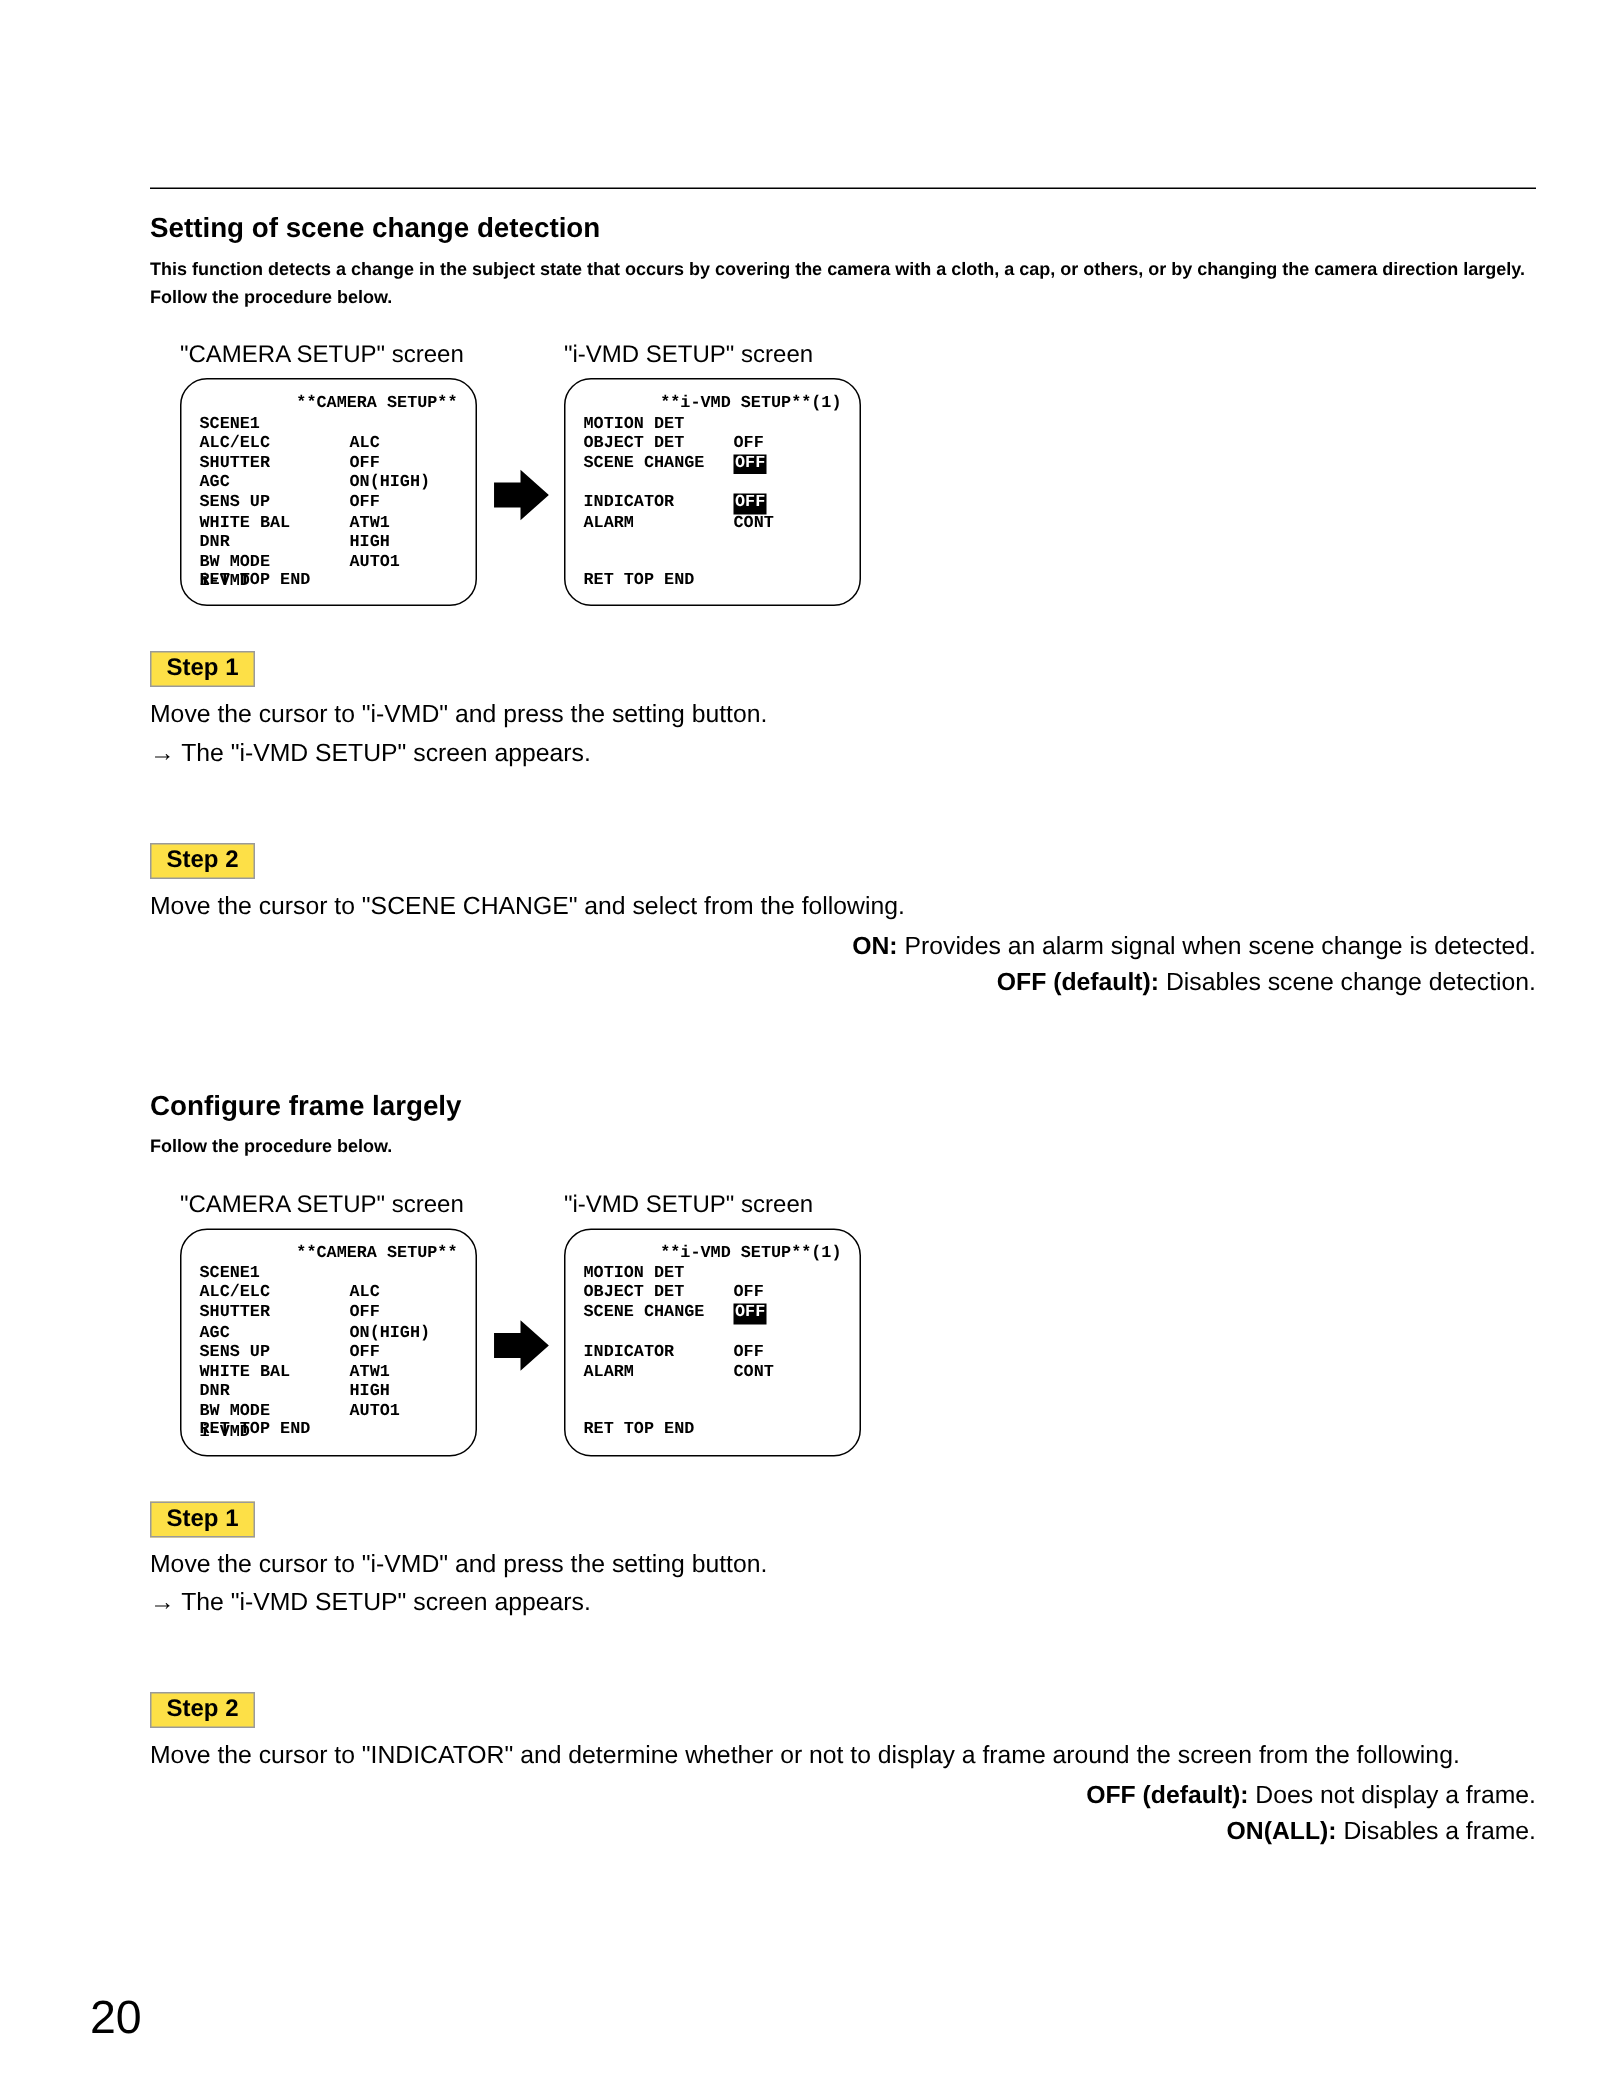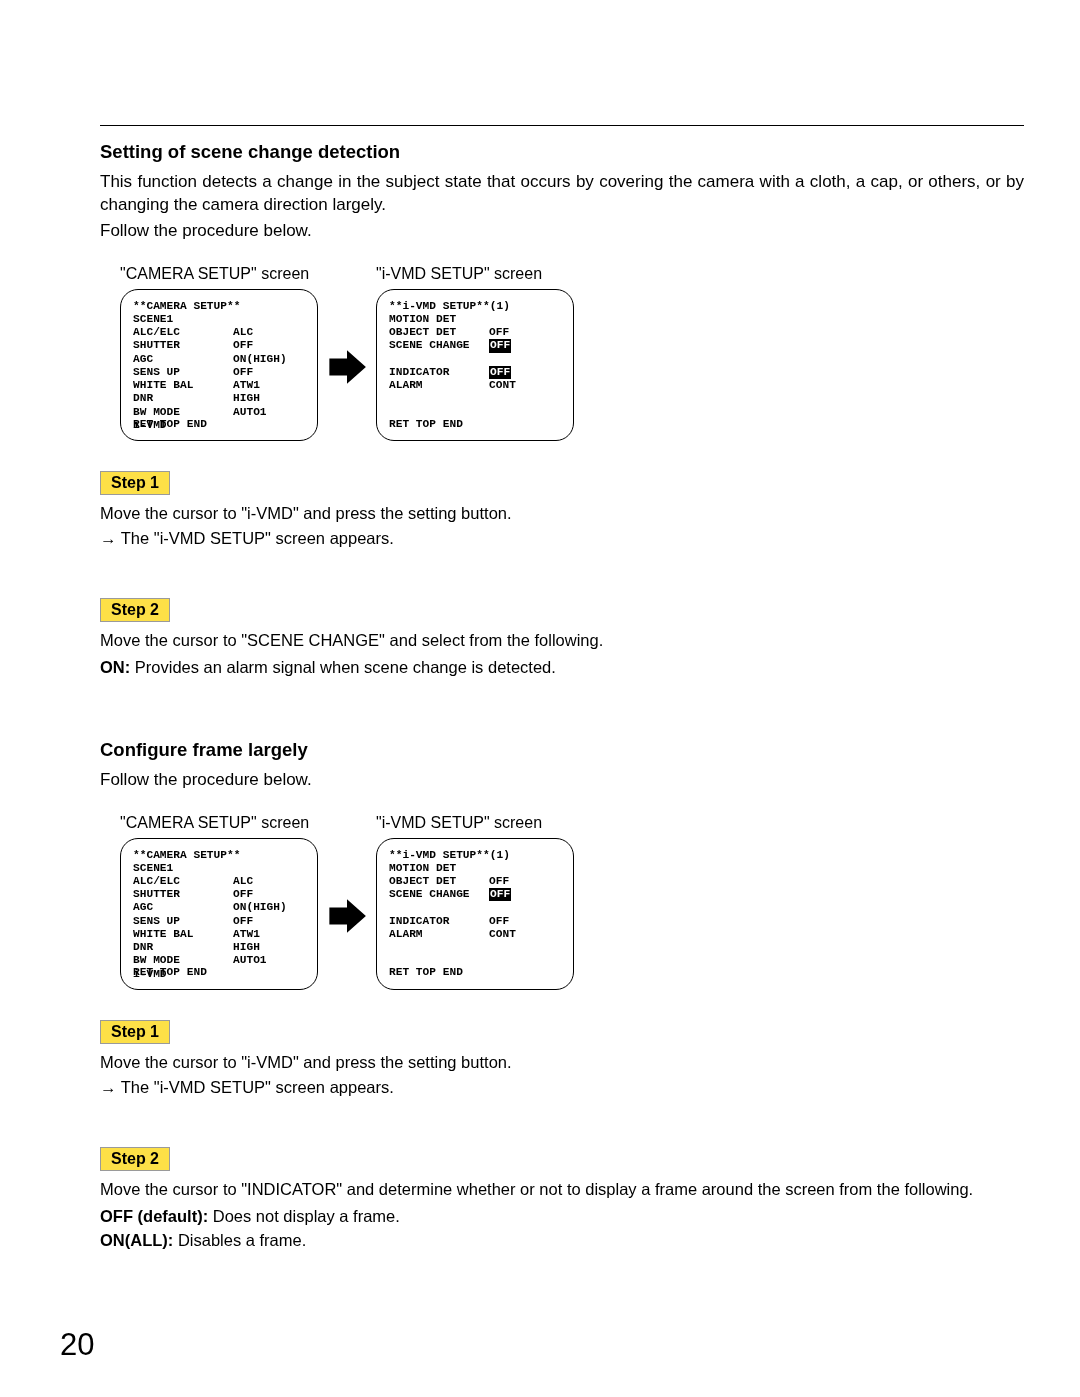--- a/index.html
+++ b/index.html
@@ -18,24 +18,25 @@
     .rule-above {
       border-top: 1px solid #000;
       margin-bottom: 15px;
     }
     .section-title {
       font-weight: bold;
       font-size: 18.5px;
       margin-bottom: 8px;
     }
     .body-text {
-      font-size: 17px;
+      font-size: 12px;
       line-height: 1.35;
       text-align: justify;
       margin-bottom: 3px;
+      font-weight: bold;
     }
     .screens-row {
       display: flex;
       align-items: center;
       gap: 8px;
       margin-top: 22px;
       margin-bottom: 30px;
       margin-left: 20px;
     }
     .screen-block {
@@ -54,21 +55,21 @@
       padding: 10px 12px 8px 12px;
       font-family: "Courier New", Courier, monospace;
       font-size: 11.2px;
       line-height: 1.18;
       font-weight: bold;
       position: relative;
       white-space: pre;
       overflow: hidden;
     }
     .osd-title {
-      text-align: left;
+      text-align: right;
       margin-bottom: 0px;
     }
     .osd-row { display: flex; }
     .osd-row .lbl { width: 100px; }
     .osd-row .val { }
     .osd-row .val.hl { background: #000; color: #fff; padding: 0 1px; }
     .osd-nav {
       position: absolute;
       left: 12px;
       bottom: 9px;
@@ -92,21 +93,21 @@
     .step-body {
       font-size: 16.5px;
       margin-bottom: 5px;
       line-height: 1.35;
     }
     .result-line {
       font-size: 16.5px;
       margin-bottom: 22px;
     }
     .result-arrow { font-family: inherit; }
-    .opt-line { font-size: 16.5px; line-height: 1.35; margin-bottom: 2px; }
+    .opt-line { font-size: 16.5px; line-height: 1.35; margin-bottom: 2px; text-align: right; }
     .opt-line b { font-weight: bold; }
     .section-gap-small { height: 28px; }
     .section-gap-med { height: 58px; }
     .page-number {
       position: absolute;
       left: 60px;
       bottom: 34px;
       font-size: 31px;
     }
   </style>
@@ -140,20 +141,21 @@
   <div class="step-tab">Step 1</div>
   <div class="step-body">Move the cursor to "i-VMD" and press the setting button.</div>
   <div class="result-line">
     <span class="result-arrow">→</span><span> The "i-VMD SETUP" screen appears.</span>
   </div>
 
   <div class="section-gap-small"></div>
   <div class="step-tab">Step 2</div>
   <div class="step-body">Move the cursor to "SCENE CHANGE" and select from the following.</div>
   <div class="opt-line"><b>ON:</b><span> Provides an alarm signal when scene change is detected.</span></div>
+  <div class="opt-line"><b>OFF (default):</b><span> Disables scene change detection.</span></div>
 
   <div class="section-gap-med"></div>
 
   
   <div class="section-title">Configure frame largely</div>
   <div class="body-text">Follow the procedure below.</div>
 
   <div class="screens-row">
     <div class="screen-block">
       <div class="screen-label">"CAMERA SETUP" screen</div>

